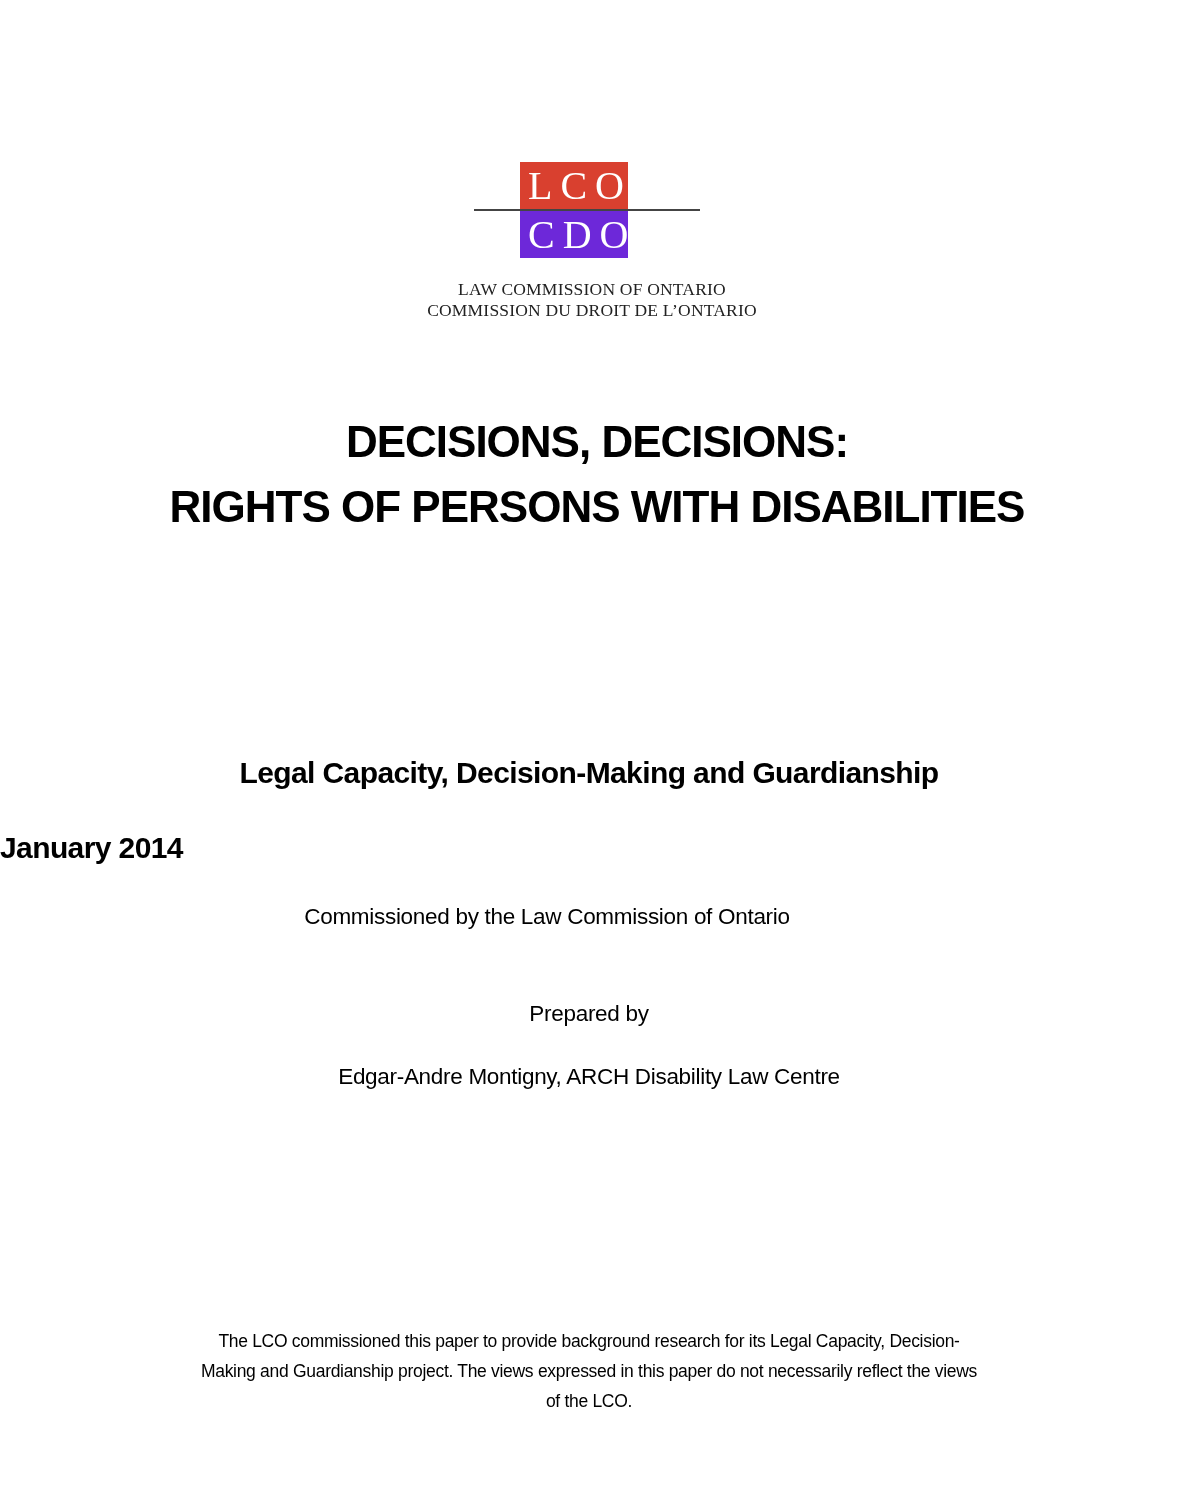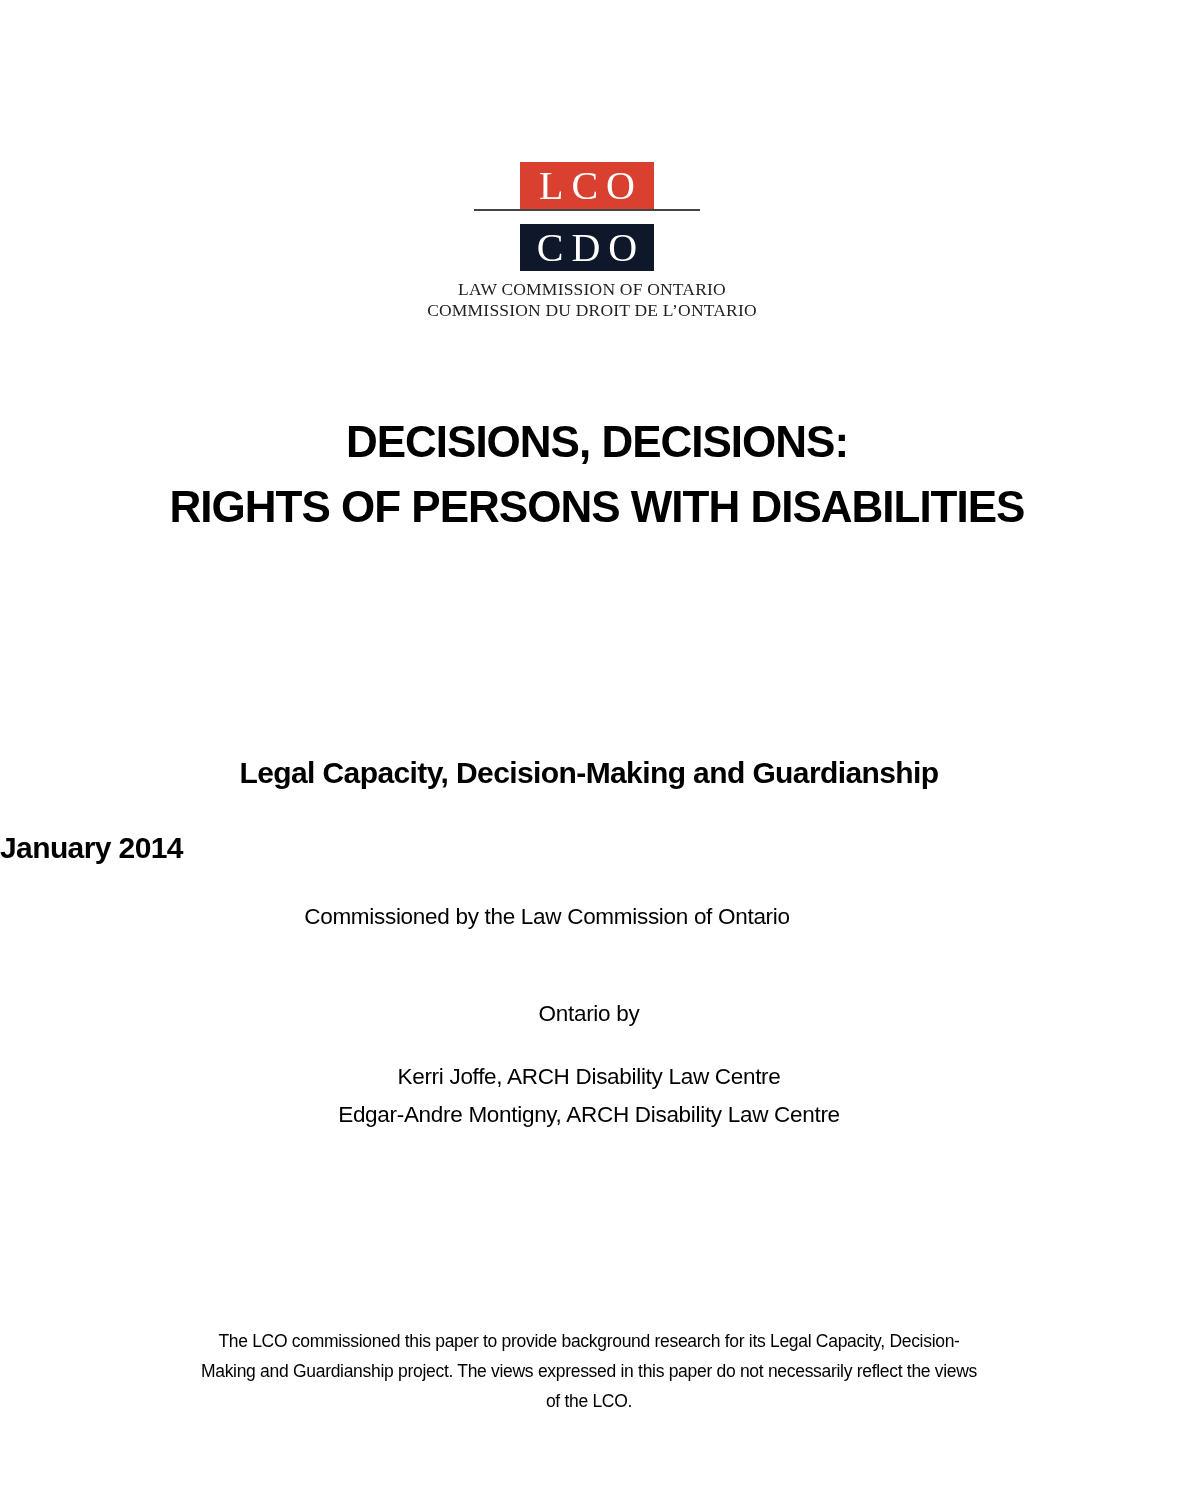--- a/index.html
+++ b/index.html
@@ -26,33 +26,33 @@
       position: absolute;
       left: 0;
       top: 47px;
       width: 226px;
       height: 2px;
       background: #444;
     }
     .logo-box {
       position: absolute;
       left: 46px;
-      width: 134px;
+      width: 108px;
       height: 47px;
       color: #fff;
       font-family: "Liberation Serif", serif;
       font-size: 40px;
       letter-spacing: 8px;
       text-align: center;
       line-height: 47px;
       padding-left: 8px;
       box-sizing: border-box;
     }
     .logo-top { top: 0; background: #d9402f; }
-    .logo-bottom { top: 62px; background: #0f172a; }
+    .logo-bottom { top: 49px; background: #6d28d9; }
 
     .org-names {
       position: absolute;
       left: 0;
       width: 1178px;
       top: 279px;
       text-align: center;
       font-family: "Liberation Serif", serif;
       font-size: 17.5px;
       line-height: 21px;
@@ -145,24 +145,23 @@
   <div>DECISIONS, DECISIONS:</div>
   <div>RIGHTS OF PERSONS WITH DISABILITIES</div>
 </div>
 
 <div class="subtitle">Legal Capacity, Decision-Making and Guardianship</div>
 
 <div class="date">January 2014</div>
 
 <div class="commissioned">Commissioned by the Law Commission of Ontario</div>
 
-<div class="prepared-by">Ontario by</div>
+<div class="prepared-by">Prepared by</div>
 
 <div class="authors">
-  <div>Kerri Joffe, ARCH Disability Law Centre</div>
   <div>Edgar-Andre Montigny, ARCH Disability Law Centre</div>
 </div>
 
 <div class="disclaimer">
   <div>The LCO commissioned this paper to provide background research for its Legal Capacity, Decision-</div>
   <div>Making and Guardianship project. The views expressed in this paper do not necessarily reflect the views</div>
   <div>of the LCO.</div>
 </div>
 
 </body></html>

